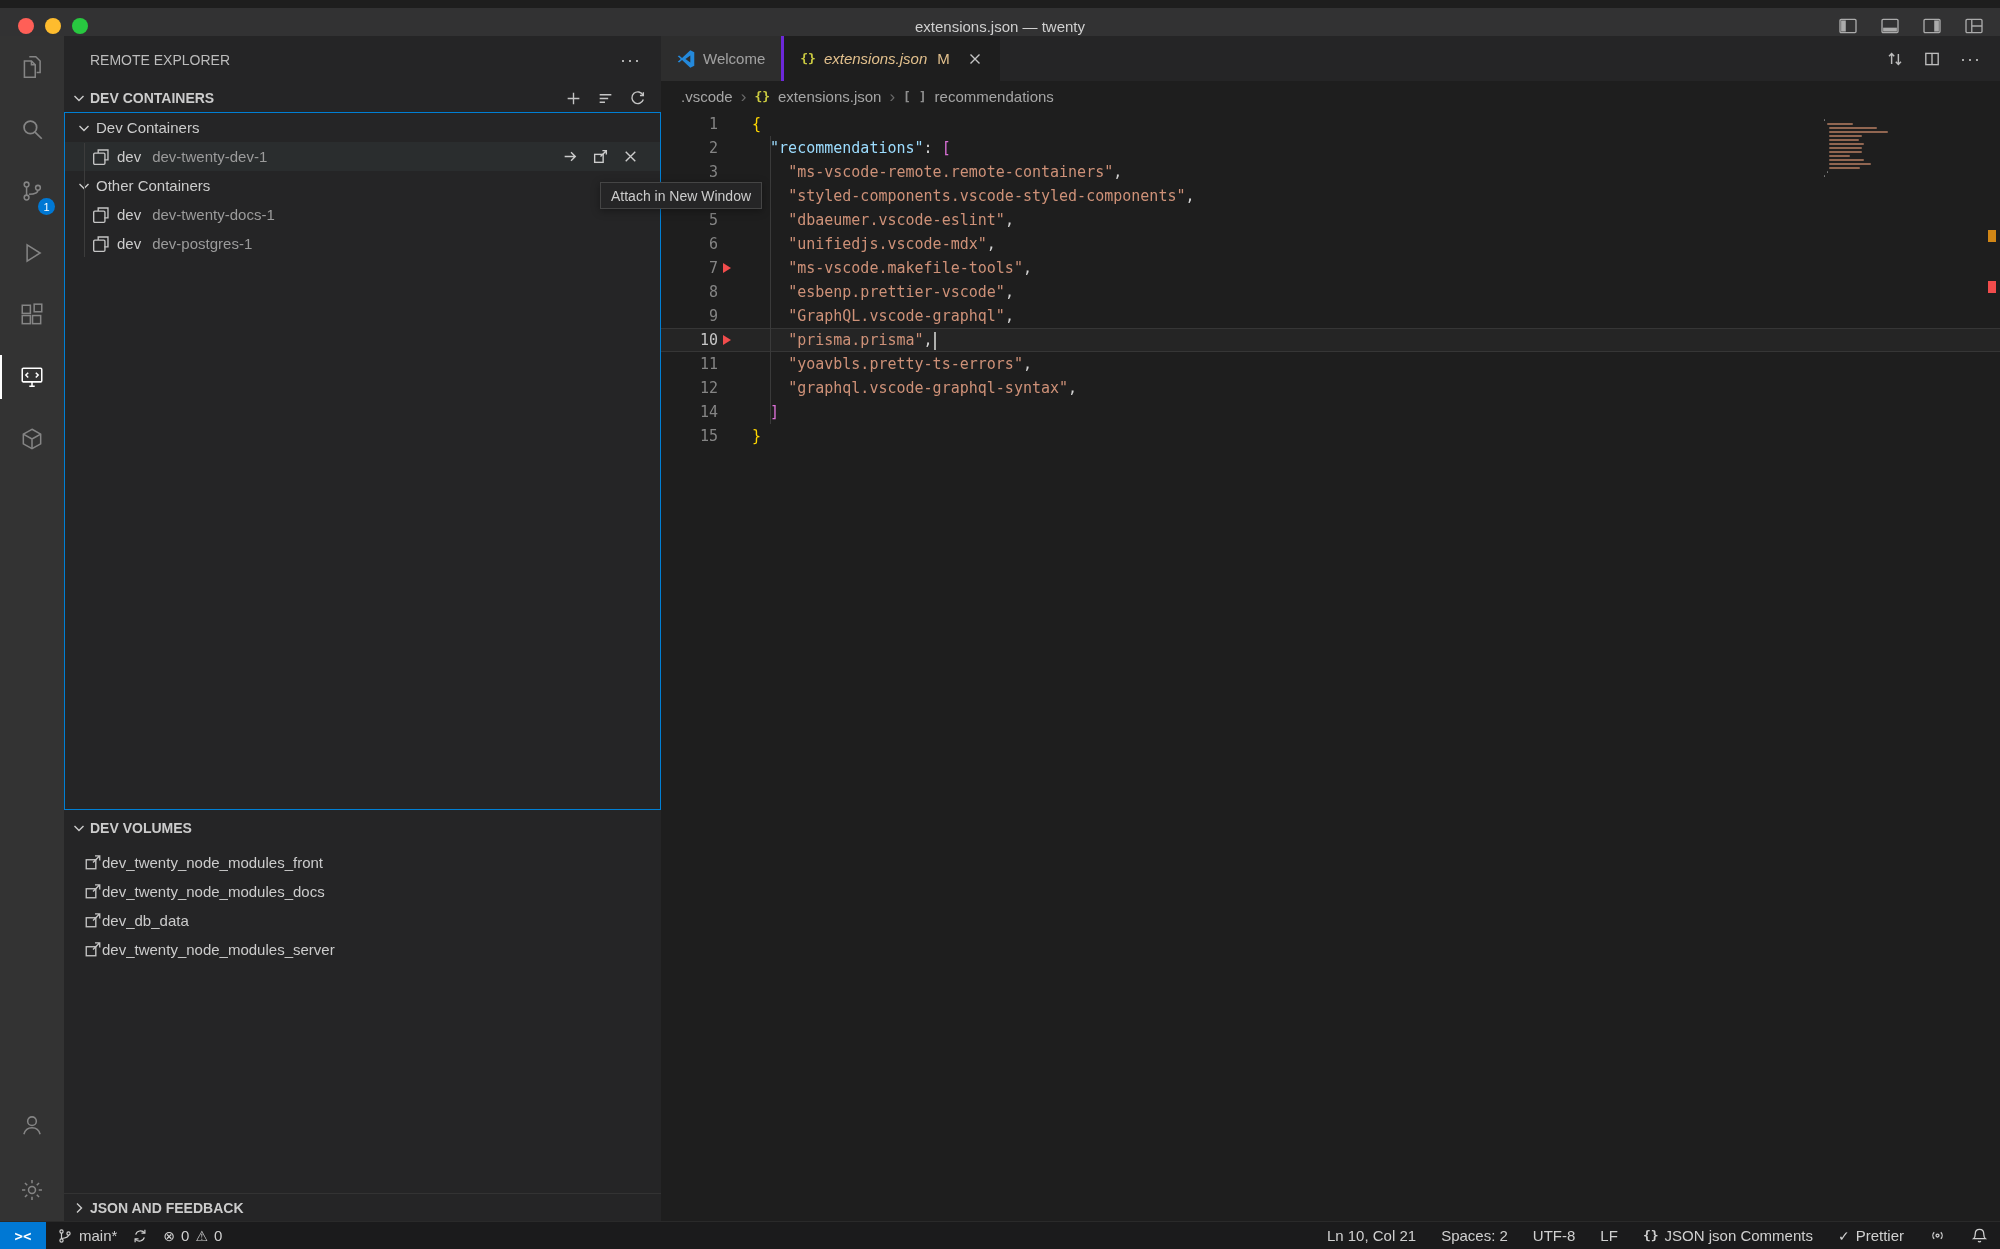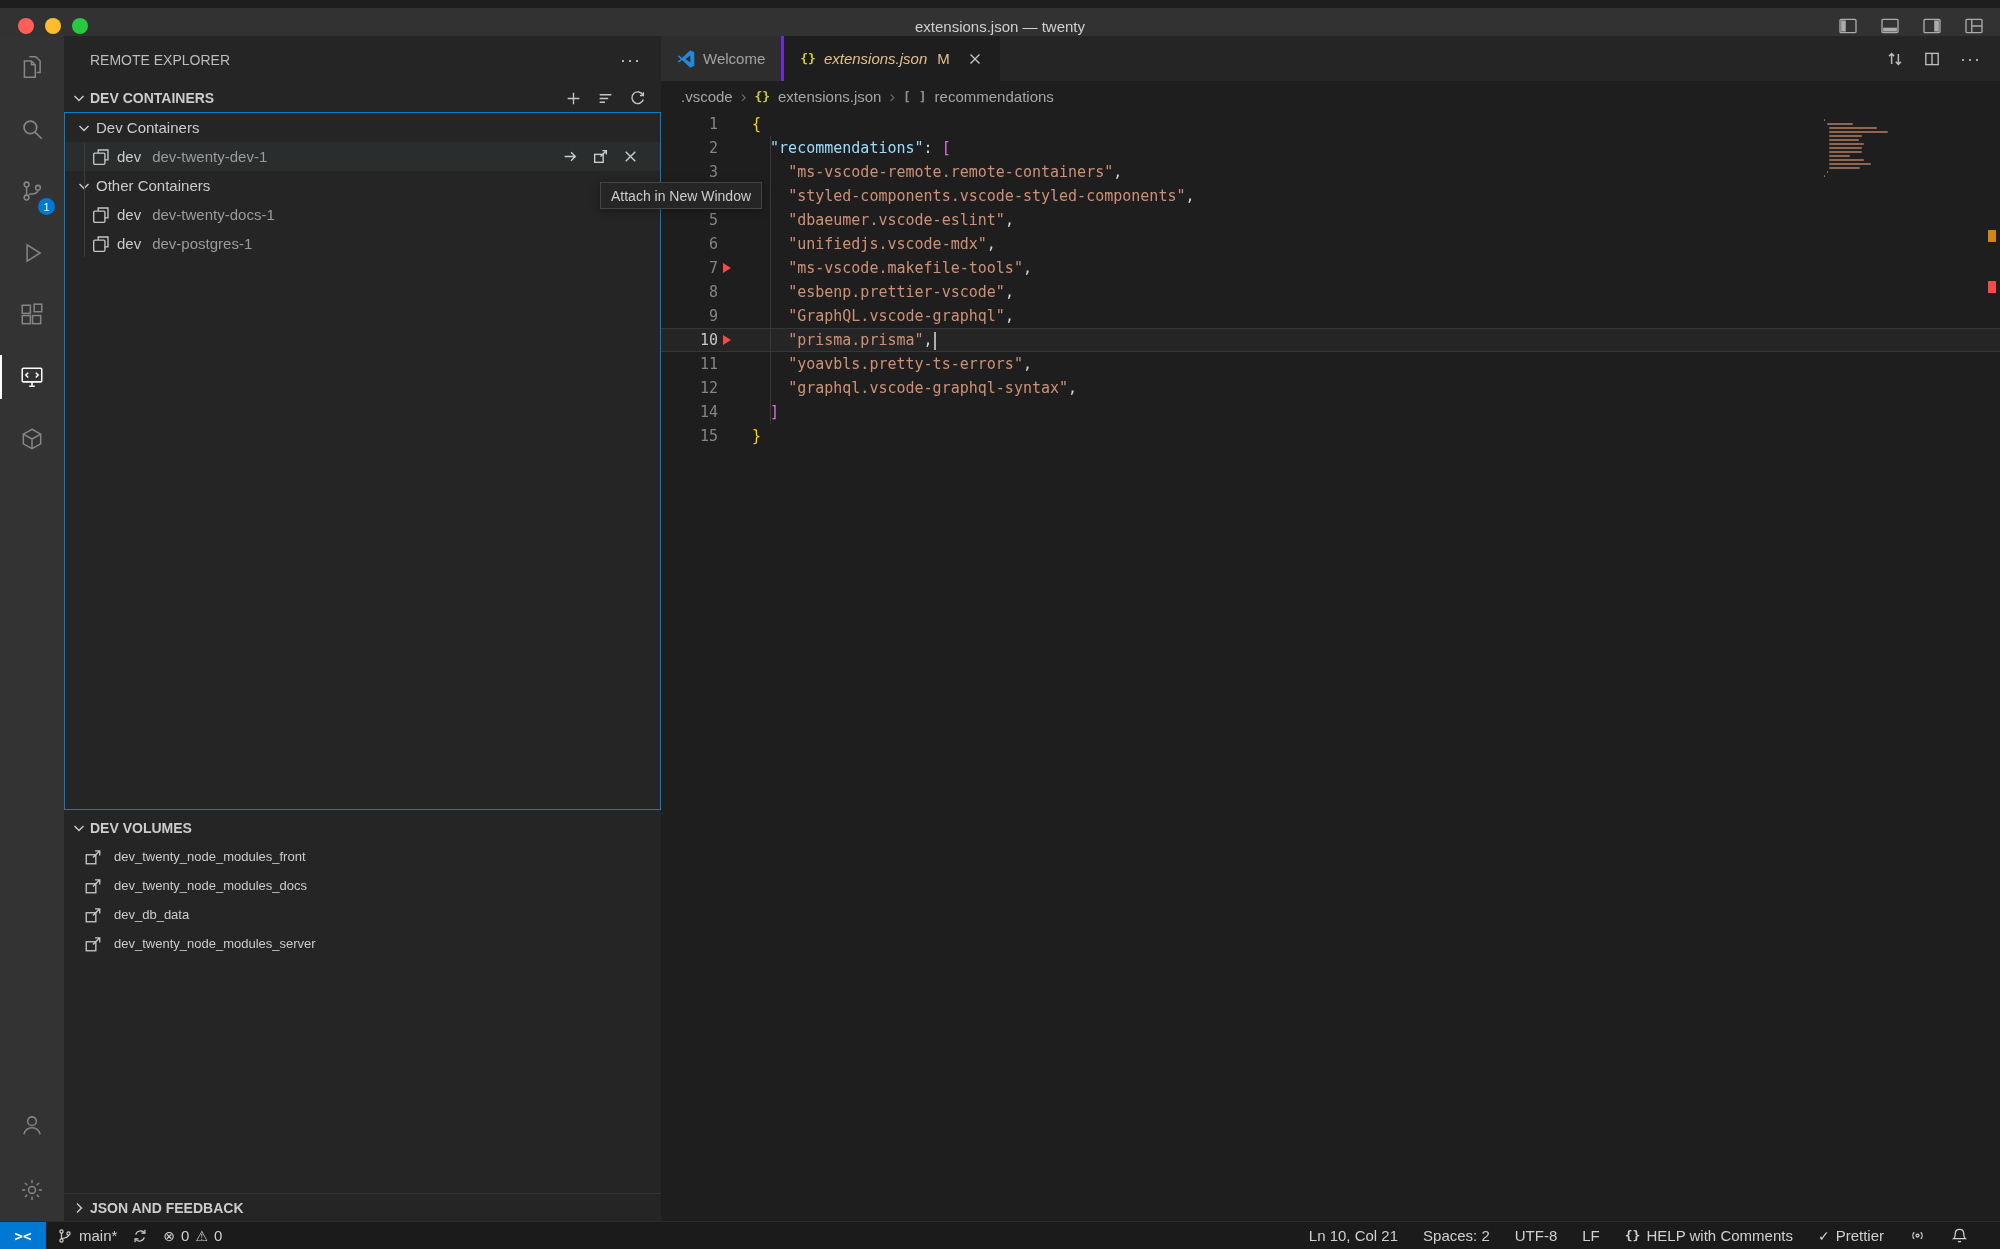--- a/index.html
+++ b/index.html
@@ -42,21 +42,21 @@
   .tree-row{height:29px;display:flex;align-items:center;font-size:15px;cursor:pointer}
   .tree-row.group{padding-left:11px;gap:4px}
   .tree-row.item{padding-left:27px;gap:7px}
   .tree-row.item.hovered{background:#2a2d2e}
   .tree-icon{width:18px;height:18px;color:#c5c5c5;flex:none}
   .item-name{color:#cccccc}
   .item-desc{color:#9b9b9b;margin-left:4px}
   .row-actions{margin-left:auto;display:flex;align-items:center;gap:13px;padding-right:21px;color:#cccccc}
   .row-actions span{cursor:pointer}
   .dv-header{margin-top:4px}
-  .vol-row{height:29px;display:flex;align-items:center;gap:12px;padding-left:20px;font-size:13px;flex:none;cursor:pointer}
+  .vol-row{height:29px;display:flex;align-items:flex-end;gap:0;padding-left:20px;font-size:15px;flex:none;cursor:pointer}
   .sb-spacer{flex:1}
   .help-header{border-top:1px solid #333333}
 
   
   #editor{flex:1;min-width:0;display:flex;flex-direction:column;background:#1e1e1e;position:relative}
   #tabbar{height:45px;background:#252526;display:flex;align-items:stretch;flex:none}
   .tab{display:flex;align-items:center;gap:8px;padding:0 16px;font-size:15px;cursor:pointer}
   .tab.inactive{background:#2d2d2d;color:rgba(255,255,255,0.55);border-right:3px solid #6d28d9}
   .tab.active{background:#1e1e1e;color:#e2c08d}
   .tab-label.italic{font-style:italic}
@@ -91,21 +91,21 @@
   .ruler-mark{position:absolute;right:4px;width:8px;height:12px}
   .rm1{top:118px;background:#d18616}
   .rm2{top:169px;background:#f14c4c}
 
   
   #statusbar{position:absolute;left:0;right:0;bottom:0;height:28px;background:#1b1b1c;
     border-top:1px solid #2a2a2a;display:flex;align-items:center;color:#d0d0d0;font-size:15px}
   .sb-remote{width:46px;height:100%;background:#0078d4;color:#fff;display:flex;align-items:center;
     justify-content:center;font-family:"DejaVu Sans Mono",monospace;font-size:14px;font-weight:bold;cursor:pointer;flex:none}
   .sb-left{display:flex;align-items:center;gap:15px;padding-left:11px}
-  .sb-right{margin-left:auto;display:flex;align-items:center;gap:25px;padding-right:32px}
+  .sb-right{margin-left:auto;display:flex;align-items:center;gap:25px;padding-right:12px}
   .sb-item{display:flex;align-items:center;gap:6px;cursor:pointer;white-space:nowrap}
   .gl{font-size:14px}
   .gl.mono{font-family:"DejaVu Sans Mono",monospace;font-size:13px;font-weight:bold}
 
   
   #tooltip{position:absolute;left:600px;top:182px;height:27px;display:flex;align-items:center;
     background:#252526;border:1px solid #454545;color:#cccccc;font-size:14px;padding:0 10px;
     z-index:50;box-shadow:0 2px 8px rgba(0,0,0,0.35)}
 </style>
 </head>
@@ -548,21 +548,21 @@
         <span>0</span>
       </span>
     </div>
     <div class="sb-right">
       <span class="sb-item">Ln 10, Col 21</span>
       <span class="sb-item">Spaces: 2</span>
       <span class="sb-item">UTF-8</span>
       <span class="sb-item">LF</span>
       <span class="sb-item">
         <span class="gl mono">{}</span>
-        <span>HELP with Comments</span>
+        <span>JSON json Comments</span>
       </span>
       <span class="sb-item">
         <span class="gl">✓</span>
         <span>Prettier</span>
       </span>
       <span class="sb-item">
         <svg width="17" height="17" viewBox="0 0 16 16" fill="none" stroke="currentColor" stroke-width="1.2">
             <circle cx="8" cy="8" r="1.4"></circle>
             <path d="M4.9 11.1a4.4 4.4 0 0 1 0-6.2M11.1 4.9a4.4 4.4 0 0 1 0 6.2"></path>
           </svg>

